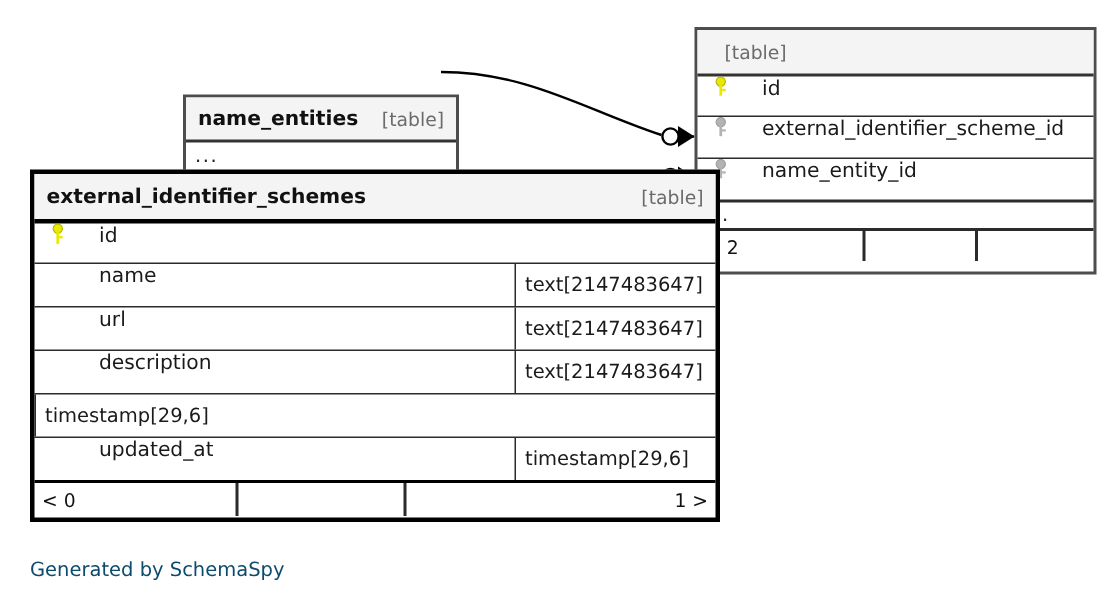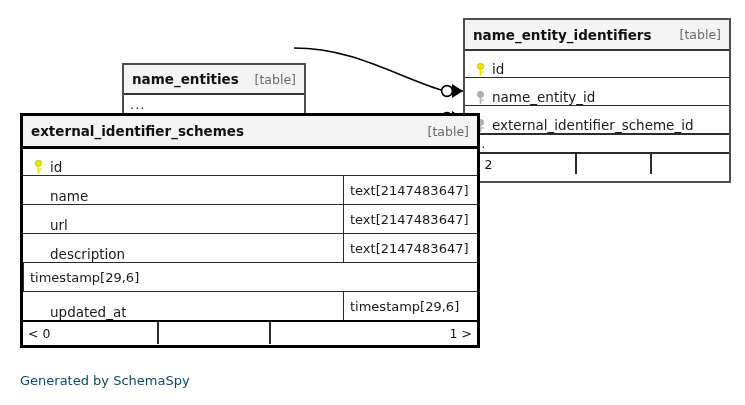--- a/index.html
+++ b/index.html
@@ -19,21 +19,21 @@
   .tbl-header{
     display:flex;align-items:center;justify-content:space-between;
     background:#f4f4f4;box-sizing:border-box;
     padding:0 8px;
   }
   .tbl-name{font-weight:bold;font-size:13.5px;color:#111;white-space:nowrap;}
   .tbl-tag{font-size:12.5px;color:#6b6b6b;margin-left:10px;white-space:nowrap;}
 
   .col-row{display:flex;box-sizing:border-box;align-items:stretch;}
   .col-row + .col-row{border-top:1px solid #2b2b2b;}
-  .col-left{display:flex;align-items:flex-end;flex:1 1 auto;padding:0 6px;min-width:0;}
+  .col-left{display:flex;align-items:flex-start;flex:1 1 auto;padding:0 6px;min-width:0;gap:16px;}
   .col-type{
     display:flex;align-items:center;
     border-left:1px solid #2b2b2b;
     padding:0 6px;box-sizing:border-box;white-space:nowrap;
     font-size:13px;
   }
   .col-name{font-size:13.5px;white-space:nowrap;overflow:hidden;text-overflow:ellipsis;}
   .keyslot{width:18px;min-width:18px;display:flex;align-items:center;justify-content:center;margin-right:3px;}
   .indent{width:18px;min-width:18px;margin-right:3px;}
 
@@ -121,21 +121,20 @@
     <div class="ellipsis-row">...</div>
     <div class="foot-row">
       <div class="foot-cell c1 foot-left"></div>
       <div class="foot-cell c2"></div>
       <div class="foot-cell c3 foot-right">3 &gt;</div>
     </div>
   </div>
 
   <div class="table-box thin" id="tbl-nei">
     <div class="tbl-header">
-      <span class="tbl-name">name_entity_identifiers</span>
       <span class="tbl-tag">[table]</span>
     </div>
 
     <div class="col-row first">
       <div class="col-left">
         <span class="keyslot">
           <svg width="11" height="14" viewBox="0 0 11 14">
             <circle cx="5.5" cy="3.4" r="3.1" fill="#e8e800" stroke="#b0b000" stroke-width="0.7"></circle>
             <rect x="4.6" y="5.6" width="1.8" height="7.2" fill="#e8e800"></rect>
             <rect x="6.4" y="8.2" width="2.4" height="1.5" fill="#e8e800"></rect>
@@ -147,34 +146,34 @@
 
     <div class="col-row">
       <div class="col-left">
         <span class="keyslot">
           <svg width="11" height="14" viewBox="0 0 11 14">
             <circle cx="5.5" cy="3.4" r="3.1" fill="#b3b3b3" stroke="#9a9a9a" stroke-width="0.7"></circle>
             <rect x="4.6" y="5.6" width="1.8" height="7.2" fill="#b3b3b3"></rect>
             <rect x="6.4" y="8.2" width="2.4" height="1.5" fill="#b3b3b3"></rect>
           </svg>
         </span>
-        <span class="col-name">name_entity_id</span>
+        <span class="col-name">external_identifier_scheme_id</span>
       </div>
     </div>
 
     <div class="col-row">
       <div class="col-left">
         <span class="keyslot">
           <svg width="11" height="14" viewBox="0 0 11 14">
             <circle cx="5.5" cy="3.4" r="3.1" fill="#b3b3b3" stroke="#9a9a9a" stroke-width="0.7"></circle>
             <rect x="4.6" y="5.6" width="1.8" height="7.2" fill="#b3b3b3"></rect>
             <rect x="6.4" y="8.2" width="2.4" height="1.5" fill="#b3b3b3"></rect>
           </svg>
         </span>
-        <span class="col-name">external_identifier_scheme_id</span>
+        <span class="col-name">name_entity_id</span>
       </div>
     </div>
 
     <div class="ellipsis-row">...</div>
 
     <div class="foot-row">
       <div class="foot-cell c1 foot-left">&lt; 2</div>
       <div class="foot-cell c2"></div>
       <div class="foot-cell c3 foot-right"></div>
     </div>

